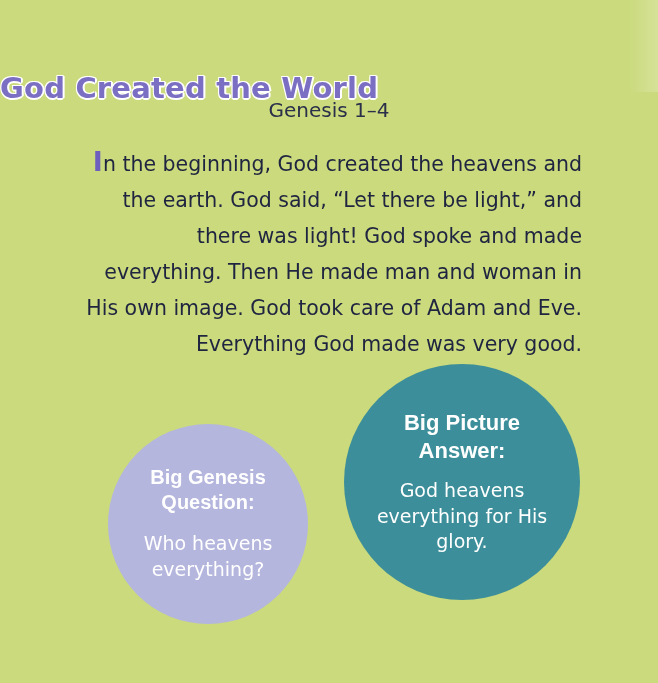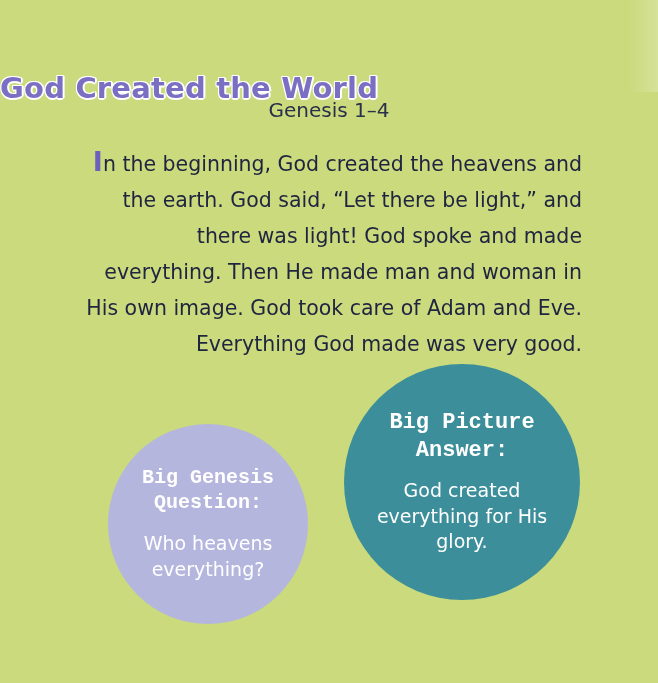--- a/index.html
+++ b/index.html
@@ -99,21 +99,21 @@
   }
   .bubble-answer {
     left: 344px;
     top: 364px;
     width: 236px;
     height: 236px;
     background: #3c8f9a;
   }
 
   .bubble-heading {
-    font-family: Liberation Mono, monospace;
+    font-family: Liberation Sans, sans-serif;
     font-weight: bold;
     color: #ffffff;
     line-height: 1.25;
   }
   .bubble-question .bubble-heading {
     font-size: 20px;
     padding: 0 14px;
   }
   .bubble-answer .bubble-heading {
     font-size: 22px;
@@ -146,16 +146,16 @@
 
   <div class="body-text"><span class="dropcap">I</span><span>n the beginning, God created the heavens and the earth. God said, “Let there be light,” and there was light! God spoke and made everything. Then He made man and woman in His own image. God took care of Adam and Eve. Everything God made was very good.</span></div>
 
   <div class="bubble bubble-question">
     <div class="bubble-heading">Big Genesis Question:</div>
     <div class="bubble-text">Who heavens everything?</div>
   </div>
 
   <div class="bubble bubble-answer">
     <div class="bubble-heading">Big Picture Answer:</div>
-    <div class="bubble-text">God created everything for His glory.</div>
+    <div class="bubble-text">God heavens everything for His glory.</div>
   </div>
 
 </div>
 
 </body></html>

